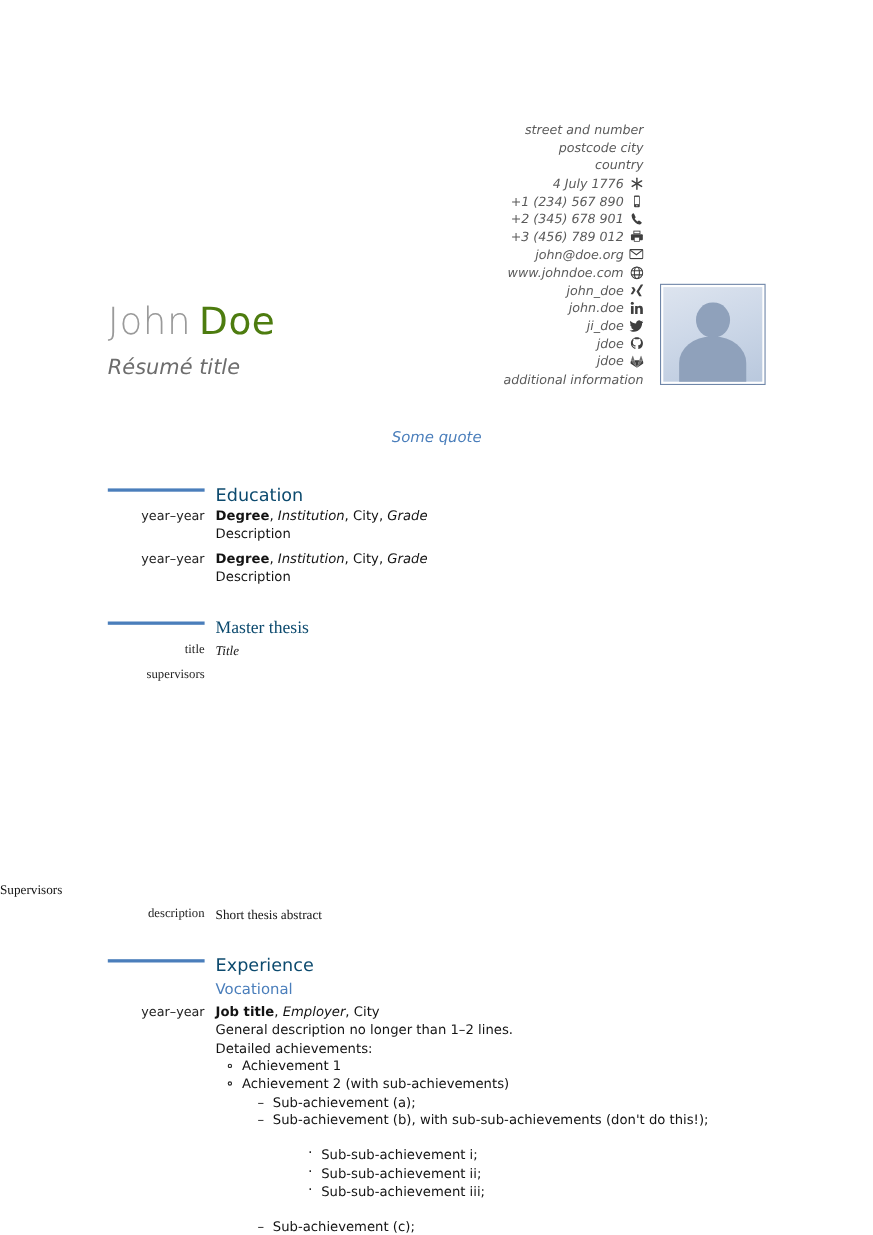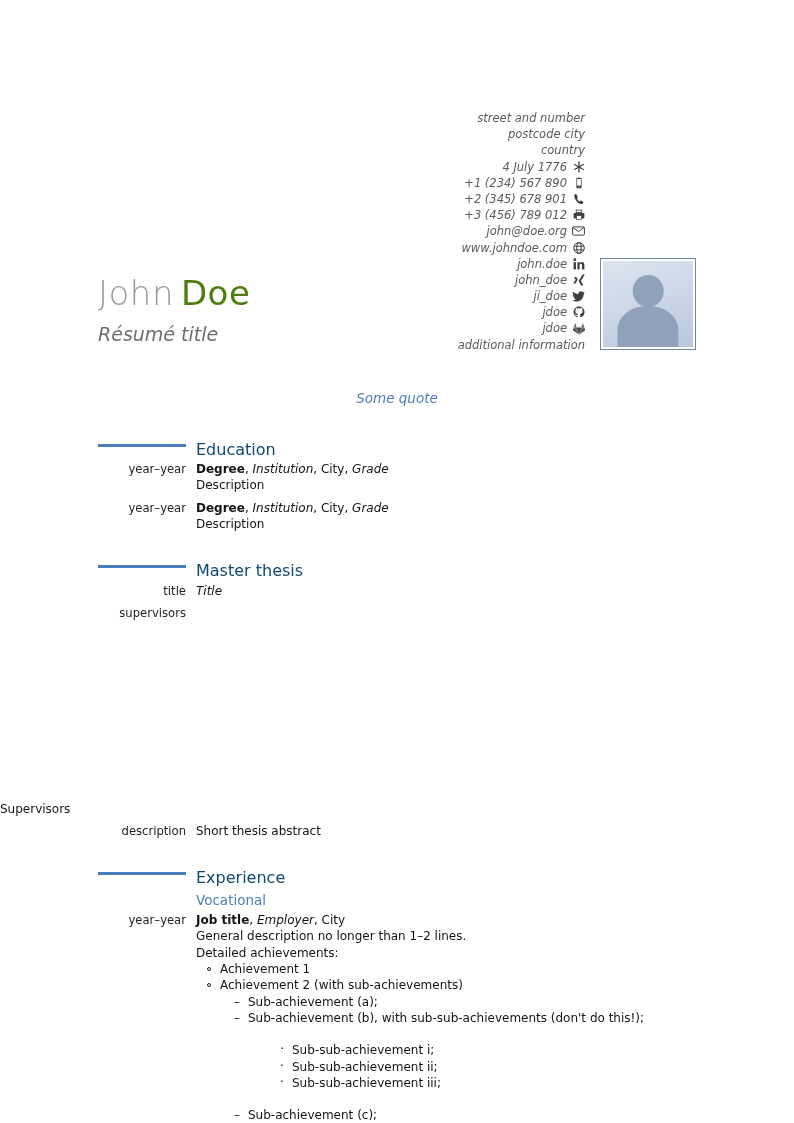--- a/index.html
+++ b/index.html
@@ -343,35 +343,35 @@
           <span class="ic">
             <svg width="12" height="12" viewBox="0 0 12 12">
               <circle cx="6" cy="6" r="5.3" fill="none" stroke="#3f3f3f" stroke-width="1"></circle>
               <ellipse cx="6" cy="6" rx="2.3" ry="5.3" fill="none" stroke="#3f3f3f" stroke-width="1"></ellipse>
               <line x1="0.9" y1="4.2" x2="11.1" y2="4.2" stroke="#3f3f3f" stroke-width="1"></line>
               <line x1="0.9" y1="7.9" x2="11.1" y2="7.9" stroke="#3f3f3f" stroke-width="1"></line>
             </svg>
           </span>
         </div>
         <div class="row">
+          <span class="txt">john_doe</span>
+          <span class="ic">
+            <svg width="12" height="12" viewBox="0 0 12 12">
+              <path d="M1 3.1h2.3L4.8 5.7 2.4 9.4H0.2L2.7 5.7z" fill="#3f3f3f"></path>
+              <path d="M11.8 0.6H9.6L5.6 7l2.5 4.4h2.3L7.9 7z" fill="#3f3f3f"></path>
+            </svg>
+          </span>
+        </div>
+        <div class="row">
           <span class="txt">john.doe</span>
           <span class="ic">
             <svg width="12" height="12" viewBox="0 0 12 12">
               <rect x="0.6" y="4.2" width="2.4" height="7.2" fill="#3f3f3f"></rect>
               <circle cx="1.8" cy="1.7" r="1.4" fill="#3f3f3f"></circle>
               <path d="M4.4 4.2h2.3v1c.4-.7 1.2-1.2 2.2-1.2 1.7 0 2.5 1.1 2.5 3v4.4H9V7.4c0-1-.4-1.6-1.2-1.6-.8 0-1.2.5-1.2 1.6v4h-2.2z" fill="#3f3f3f"></path>
-            </svg>
-          </span>
-        </div>
-        <div class="row">
-          <span class="txt">john_doe</span>
-          <span class="ic">
-            <svg width="12" height="12" viewBox="0 0 12 12">
-              <path d="M1 3.1h2.3L4.8 5.7 2.4 9.4H0.2L2.7 5.7z" fill="#3f3f3f"></path>
-              <path d="M11.8 0.6H9.6L5.6 7l2.5 4.4h2.3L7.9 7z" fill="#3f3f3f"></path>
             </svg>
           </span>
         </div>
         <div class="row">
           <span class="txt">ji_doe</span>
           <span class="ic">
             <svg width="13" height="11" viewBox="0 0 13 11">
               <path d="M12.7 1.4c-.5.2-1 .4-1.5.4.5-.3.9-.8 1.1-1.4-.5.3-1 .5-1.6.6A2.6 2.6 0 0 0 6.3 3.2c-2.1-.1-4-1.1-5.2-2.6-.2.4-.3.8-.3 1.3 0 .9.5 1.7 1.2 2.2-.4 0-.8-.1-1.2-.3 0 1.3.9 2.3 2.1 2.6-.2.1-.5.1-.7.1h-.5c.3 1 1.3 1.8 2.4 1.8-.9.7-2 1.1-3.2 1.1H.3c1.2.7 2.5 1.2 4 1.2 4.8 0 7.4-4 7.4-7.4v-.3c.5-.4.9-.9 1-1.5z" fill="#3f3f3f"></path>
             </svg>
           </span>
@@ -438,21 +438,21 @@
           <div class="entry" style="margin-top: 6px;">
             <div class="entry-date">year–year</div>
             <div class="entry-body">
               <div class="entry-title"><b>Degree</b><span>, </span><i>Institution</i><span>, </span><span>City</span><span>, </span><i>Grade</i></div>
               <div class="entry-desc">Description</div>
             </div>
           </div>
         </div>
     </div>
 
-    <div class="section" style="margin-top:18px;">
+    <div class="section" style="margin-top:18px;font-family:Liberation Serif, serif;">
       <div class="section-head">
         <div class="section-rule"></div>
         <div class="section-title">Master thesis</div>
       </div>
       <div id="thesis-rows">
           <div class="entry" style="margin-top: 2px;">
             <div class="entry-date">title</div>
             <div class="entry-body" style="font-style: italic;">Title</div>
           </div>
           <div class="entry" style="margin-top: 6px; flex-direction: column;">

